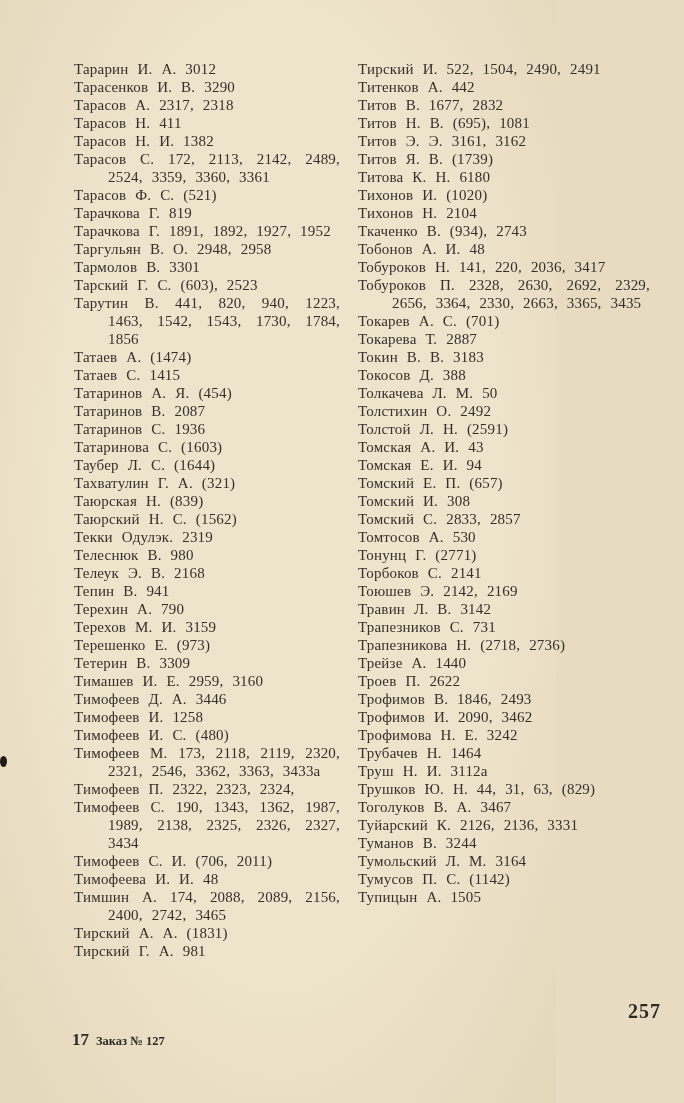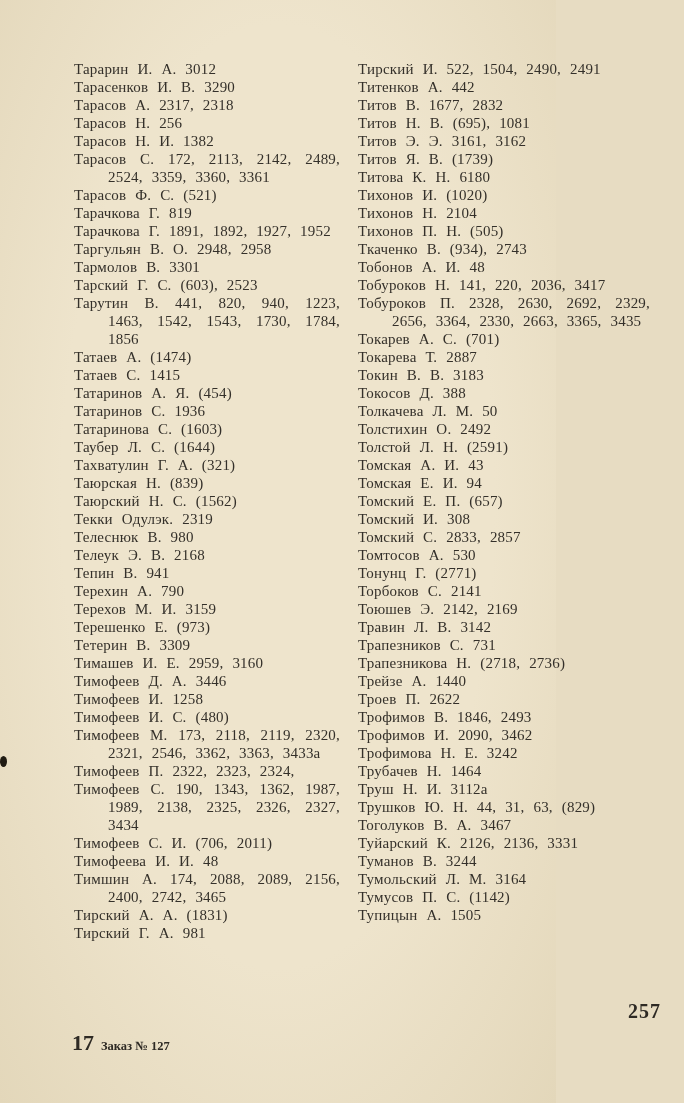--- a/index.html
+++ b/index.html
@@ -34,21 +34,21 @@
     padding-left: 34px;
     text-indent: -34px;
   }
   .imprint {
     position: absolute;
     left: 72px; top: 1030px;
     font-weight: bold;
     color: #2e2a24;
     white-space: nowrap;
   }
-  .imprint-num  { font-size: 22px; }
+  .imprint-num  { font-size: 17px; }
   .imprint-text { font-size: 12.5px; margin-left: 7px; }
   .page-number {
     position: absolute;
     left: 628px; top: 1000px;
     font-weight: bold;
     font-size: 20px;
     letter-spacing: 1px;
     color: #2e2a24;
   }
   .speck {
@@ -64,33 +64,34 @@
 
 <div class="page">
 
   <div class="speck"></div>
 
   <div class="columns">
     <div class="col col-left" id="col-left">
         <div class="entry">Тарарин И. А. 3012</div>
         <div class="entry">Тарасенков И. В. 3290</div>
         <div class="entry">Тарасов А. 2317, 2318</div>
-        <div class="entry">Тарасов Н. 256</div>
+        <div class="entry">Тарасов Н. 411</div>
         <div class="entry">Тарасов Н. И. 1382</div>
         <div class="entry">Тарасов С. 172, 2113, 2142, 2489, 2524, 3359, 3360, 3361</div>
         <div class="entry">Тарасов Ф. С. (521)</div>
         <div class="entry">Тарачкова Г. 819</div>
         <div class="entry">Тарачкова Г. 1891, 1892, 1927, 1952</div>
         <div class="entry">Таргульян В. О. 2948, 2958</div>
         <div class="entry">Тармолов В. 3301</div>
         <div class="entry">Тарский Г. С. (603), 2523</div>
         <div class="entry">Тарутин В. 441, 820, 940, 1223, 1463, 1542, 1543, 1730, 1784, 1856</div>
         <div class="entry">Татаев А. (1474)</div>
         <div class="entry">Татаев С. 1415</div>
         <div class="entry">Татаринов А. Я. (454)</div>
+        <div class="entry">Татаринов В. 2087</div>
         <div class="entry">Татаринов С. 1936</div>
         <div class="entry">Татаринова С. (1603)</div>
         <div class="entry">Таубер Л. С. (1644)</div>
         <div class="entry">Тахватулин Г. А. (321)</div>
         <div class="entry">Таюрская Н. (839)</div>
         <div class="entry">Таюрский Н. С. (1562)</div>
         <div class="entry">Текки Одулэк. 2319</div>
         <div class="entry">Телеснюк В. 980</div>
         <div class="entry">Телеук Э. В. 2168</div>
         <div class="entry">Тепин В. 941</div>
@@ -114,21 +115,20 @@
     <div class="col col-right" id="col-right">
         <div class="entry">Тирский И. 522, 1504, 2490, 2491</div>
         <div class="entry">Титенков А. 442</div>
         <div class="entry">Титов В. 1677, 2832</div>
         <div class="entry">Титов Н. В. (695), 1081</div>
         <div class="entry">Титов Э. Э. 3161, 3162</div>
         <div class="entry">Титов Я. В. (1739)</div>
         <div class="entry">Титова К. Н. 6180</div>
         <div class="entry">Тихонов И. (1020)</div>
         <div class="entry">Тихонов Н. 2104</div>
-        <div class="entry">Тихонов П. Н. (505)</div>
         <div class="entry">Ткаченко В. (934), 2743</div>
         <div class="entry">Тобонов А. И. 48</div>
         <div class="entry">Тобуроков Н. 141, 220, 2036, 3417</div>
         <div class="entry">Тобуроков П. 2328, 2630, 2692, 2329, 2656, 3364, 2330, 2663, 3365, 3435</div>
         <div class="entry">Токарев А. С. (701)</div>
         <div class="entry">Токарева Т. 2887</div>
         <div class="entry">Токин В. В. 3183</div>
         <div class="entry">Токосов Д. 388</div>
         <div class="entry">Толкачева Л. М. 50</div>
         <div class="entry">Толстихин О. 2492</div>

